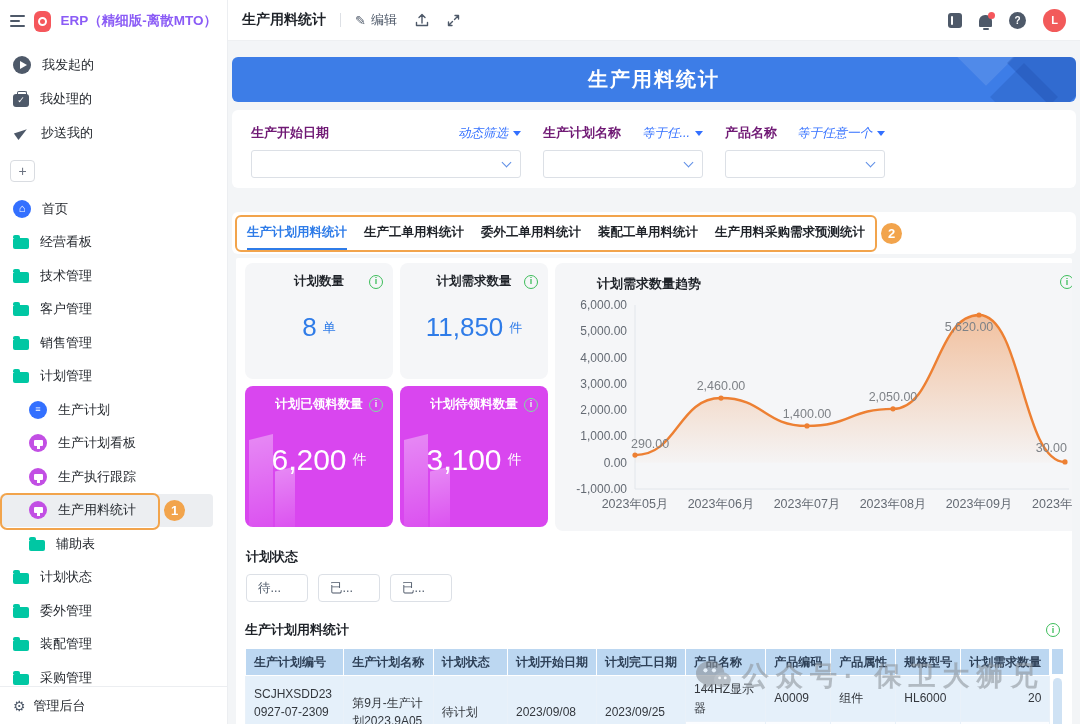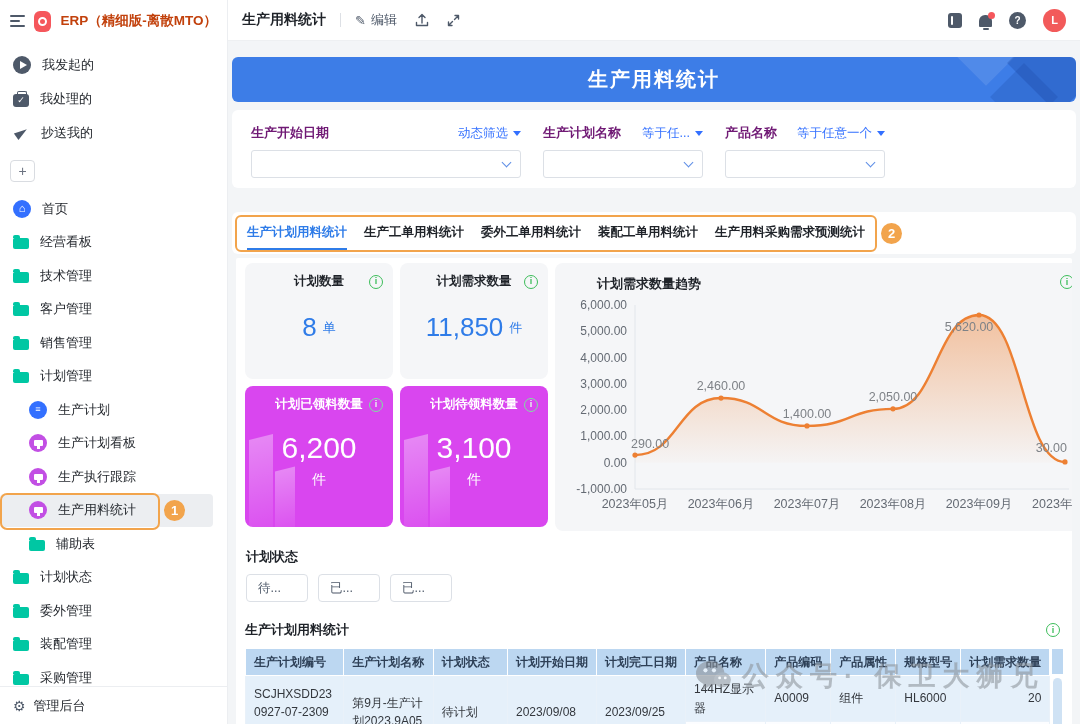--- a/index.html
+++ b/index.html
@@ -9,21 +9,21 @@
 
   
   .sidebar { width:228px; height:100%; background:#fff; border-right:1px solid #ECEEF1;
     display:flex; flex-direction:column; flex-shrink:0; }
   .sb-header { height:42px; display:flex; align-items:center; padding:0 10px; gap:9px; flex-shrink:0;}
   .ico-burger { width:16px; height:12px; display:flex; flex-direction:column; justify-content:space-between; cursor:pointer;}
   .ico-burger i { height:2px; background:#4E5969; border-radius:1px; display:block;}
   .ico-burger i:nth-child(1){width:15px}.ico-burger i:nth-child(2){width:10px}.ico-burger i:nth-child(3){width:15px}
   .logo { width:21px; height:21px; border-radius:6px; background:#F5575C; display:flex; align-items:center; justify-content:center;}
   .logo i { width:9px; height:9px; border:2.5px solid #fff; border-radius:50%; display:block;}
-  .sb-title { font-size:13.5px; font-weight:700; color:#c2410c; white-space:nowrap;}
+  .sb-title { font-size:13.5px; font-weight:700; color:#8b5cf6; white-space:nowrap;}
   .quick { padding:6px 0 2px 0;}
   .sb-row { height:34px; display:flex; align-items:center; padding-left:13px; gap:11px; font-size:13px; color:#1F2329; cursor:pointer; position:relative;}
   .sb-search { display:flex; align-items:center; gap:8px; padding:8px 10px 10px 10px;}
   .search-box { flex:1; height:23px; background:#F2F3F5; border-radius:12px; display:flex; align-items:center; padding:0 8px; gap:6px;}
   .ico-search { width:8px; height:8px; border:1.5px solid #9AA0A8; border-radius:50%; position:relative; flex-shrink:0;}
   .ico-search::after{content:"";position:absolute;width:4px;height:1.5px;background:#9AA0A8;transform:rotate(45deg);left:7px;top:8px;}
   .search-box input { border:0; outline:0; background:transparent; font-size:12px; color:#1F2329; width:100%;}
   .search-box input::placeholder { color:#A5ABB3;}
   .btn-plus { width:25px; height:22px; border:1px solid #D9DCE1; border-radius:4px; background:#fff; color:#6B7280; font-size:14px; line-height:20px; text-align:center; cursor:pointer;}
   .sb-nav { flex:1; overflow:hidden; }
@@ -74,21 +74,21 @@
     display:flex; align-items:center; justify-content:center;}
   .banner h1 { color:#fff; font-size:20px; font-weight:700; letter-spacing:2px;}
   .banner .d1 { position:absolute; right:-18px; top:-30px; width:72px; height:72px; background:rgba(18,60,150,.28); transform:rotate(45deg);}
   .banner .d2 { position:absolute; right:28px; top:16px; width:48px; height:48px; background:rgba(18,60,150,.20); transform:rotate(45deg);}
   .banner .d3 { position:absolute; right:64px; top:-34px; width:52px; height:52px; background:rgba(255,255,255,.10); transform:rotate(45deg);}
 
   .filter-panel { background:#fff; border-radius:6px; height:78px; padding:14px 0 0 19px; display:flex; gap:22px;}
   .fgroup { display:flex; flex-direction:column;}
   .fgroup .fhead { display:flex; justify-content:space-between; align-items:center; margin-bottom:8px;}
   .flabel { font-size:13px; font-weight:700; color:#701a75;}
-  .fop { font-size:12.5px; color:#3370FF; display:flex; align-items:center; gap:5px; cursor:pointer;}
+  .fop { font-size:12.5px; color:#3370FF; display:flex; align-items:center; gap:5px; cursor:pointer;font-style:italic;}
   .caret-dn { width:0; height:0; border-left:4.5px solid transparent; border-right:4.5px solid transparent; border-top:5px solid #3370FF;}
   .fselect { height:28px; border:1px solid #DCE0E6; border-radius:3px; background:#fff; display:flex; align-items:center; justify-content:flex-end; padding-right:10px; cursor:pointer;}
   .chev { width:7px; height:7px; border-right:1.6px solid #5E8EE6; border-bottom:1.6px solid #5E8EE6; transform:rotate(45deg); margin-top:-4px;}
   .w270{width:270px}.w160{width:160px}
 
   .tabs-panel { background:#fff; border-radius:6px; height:42px; margin-top:24px; display:flex; align-items:center; padding-left:3px;}
   .tab-group { border:2px solid #F2A44C; border-radius:6px; height:37px; display:flex; align-items:center; padding:0 10px; gap:17px; }
   .tab { font-size:12.5px; font-weight:600; color:#1F2329; white-space:nowrap; height:100%; display:flex; align-items:center; cursor:pointer; border-bottom:2px solid transparent;}
   .tab.active { color:#2F7CE8; border-bottom:2px solid #2F7CE8;}
   .tabs-panel .badge-circle { margin-left:4px;}
@@ -99,21 +99,21 @@
   .card { border-radius:8px; background:#F5F6F8; padding:10px 10px 0 10px; display:flex; flex-direction:column; position:relative; overflow:hidden;}
   .card .crow { display:flex; align-items:center;}
   .card .ctitle { flex:1; text-align:center; font-size:12.5px; font-weight:600; color:#1F2329; padding-left:14px; white-space:nowrap;}
   .card .cval { flex:1; display:flex; align-items:center; justify-content:center; gap:6px; padding-bottom:14px;}
   .card .num { font-size:26px; color:#2F7CE8; font-weight:400;}
   .card .unit { font-size:13px; color:#2F7CE8;}
   .card.blue { background:#d946ef;}
   .card.blue .ctitle { color:#fff;}
   .card.blue .num { font-size:30px; color:#fff;}
   .card.blue .unit { color:#fff; font-size:14px;}
-  .card.blue .cval { padding-bottom:20px;flex-direction:column;}
+  .card.blue .cval { padding-bottom:20px;}
   .pillar { position:absolute; bottom:-6px; background:linear-gradient(180deg,rgba(255,255,255,.35),rgba(255,255,255,.05)); transform:skewY(-14deg);}
   .p1 { left:4px; width:24px; height:96px;} .p2 { left:30px; width:20px; height:64px;}
   .ico-info { width:14px; height:14px; border:1.2px solid #3CBD5A; border-radius:50%; color:#3CBD5A; font-size:9px; line-height:1;
     display:flex; align-items:center; justify-content:center; font-weight:700; flex-shrink:0; cursor:pointer;}
   .card.blue .ico-info { border-color:#7FE0A0; color:#E8FBEF; }
 
   .chart-panel { flex:1; background:#F5F6F8; border-radius:8px; height:268px; padding:12px 14px 0 14px;}
   .chart-head { display:flex; align-items:flex-start; justify-content:space-between;margin-left:28px;}
   .chart-title { font-size:13px; font-weight:700; color:#1F2329;}
 

